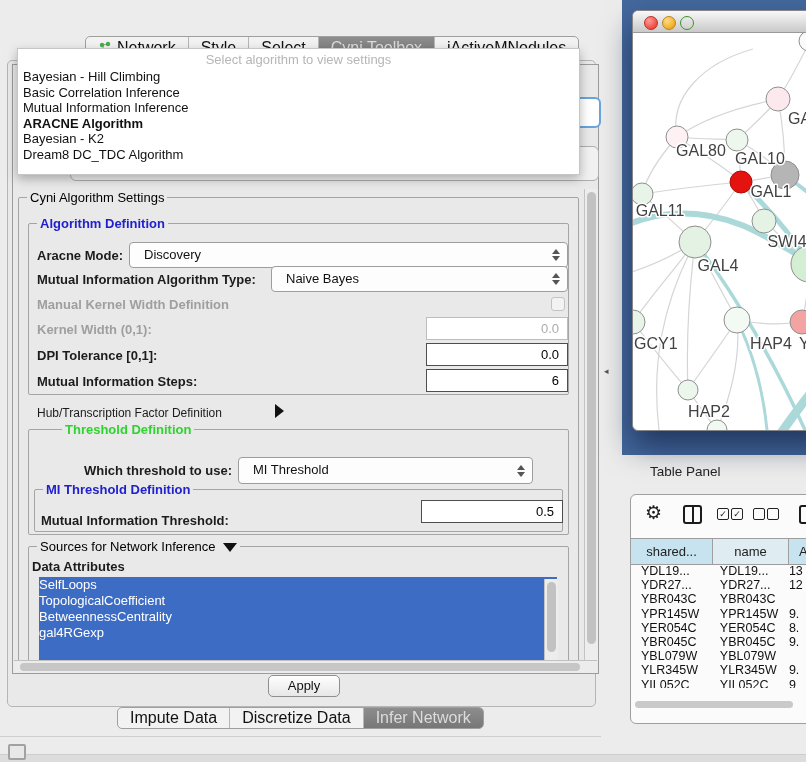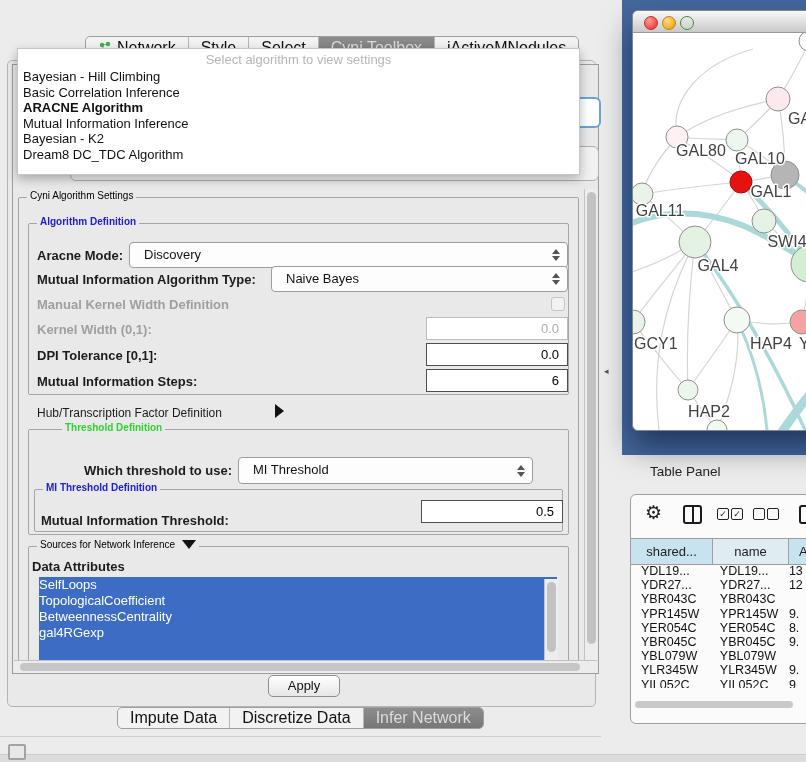--- a/index.html
+++ b/index.html
@@ -30,21 +30,21 @@
   .ghost-combo-blue{left:577px;top:97px;width:20px;height:27px;background:#fff;border:2px solid #6aa2dc;border-radius:0 6px 6px 0;z-index:4;}
   .ghost-combo-gray{left:70px;top:146px;width:527px;height:33px;background:#f1f1f1;border:1px solid #aeaeae;border-radius:6px;z-index:3;}
 
   
   .popup{left:17px;top:48px;width:561px;height:125px;background:#fff;border:1px solid #c6c6c6;
     box-shadow:0 4px 10px rgba(0,0,0,.28);z-index:10;}
   .popup .prompt{height:17px;padding-top:3px;text-align:center;color:#b6b6b6;font-size:13px;}
   .popup .item{height:15.5px;line-height:15.5px;padding-left:5px;font-size:13px;color:#111;}
 
   .group{border:1px solid #a5a5a5;border-radius:2px;position:absolute;}
-  .glabel{position:absolute;top:-8px;left:8px;background:#e9e9e9;padding:0 3px;font-size:10px;white-space:nowrap;}
+  .glabel{position:absolute;top:-8px;left:8px;background:#e9e9e9;padding:0 3px;font-size:13px;white-space:nowrap;}
 
   .combo{position:absolute;background:#fdfdfd;border:1px solid #9d9d9d;border-radius:4px;}
   .combo .ctext{position:absolute;left:14px;top:4px;font-size:13px;color:#111;white-space:nowrap;}
   .stepper{position:absolute;right:7px;top:50%;margin-top:-6px;width:8px;height:12px;}
   .tri-up{width:0;height:0;border-left:4px solid transparent;border-right:4px solid transparent;border-bottom:5px solid #555;margin-bottom:2px;}
   .tri-dn{width:0;height:0;border-left:4px solid transparent;border-right:4px solid transparent;border-top:5px solid #555;}
 
   .field{position:absolute;background:#fff;text-align:right;font-size:13px;}
   .field.dark{border:1.5px solid #4e4e4e;}
   .field.dis{border:1px solid #bdbdbd;color:#ababab;}
@@ -214,22 +214,22 @@
 
     <div class="sb-track-v" style="left:571px;top:124px;width:14px;height:471px;">
       <div class="sb-thumb" style="left:2px;top:3px;width:9px;height:452px;"></div>
     </div>
   </div>
 
   <div class="abs popup">
     <div class="prompt">Select algorithm to view settings</div>
     <div class="item">Bayesian - Hill Climbing</div>
     <div class="item">Basic Correlation Inference</div>
+    <div class="item">Mutual Information Inference</div>
     <div class="item bold">ARACNE Algorithm</div>
-    <div class="item">Mutual Information Inference</div>
     <div class="item">Bayesian - K2</div>
     <div class="item">Dream8 DC_TDC Algorithm</div>
   </div>
 
   <div class="abs apply">Apply</div>
 
   <div class="abs seg" style="left:117px;top:707px;height:20px;">
     <div class="tab">
         <span>Impute Data</span>
       </div>

